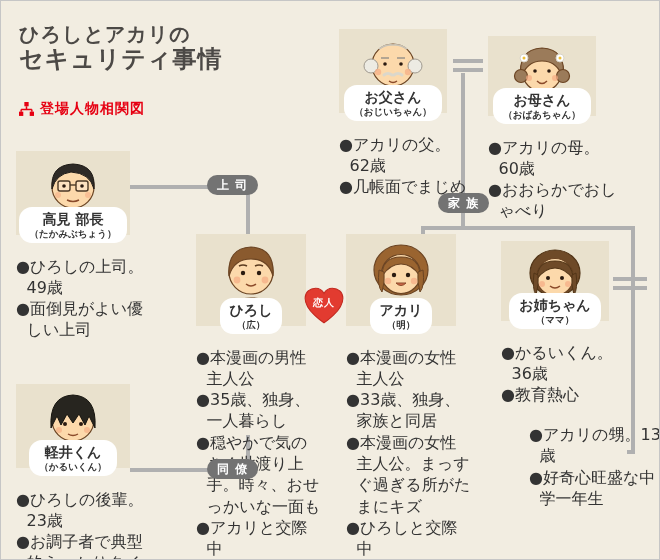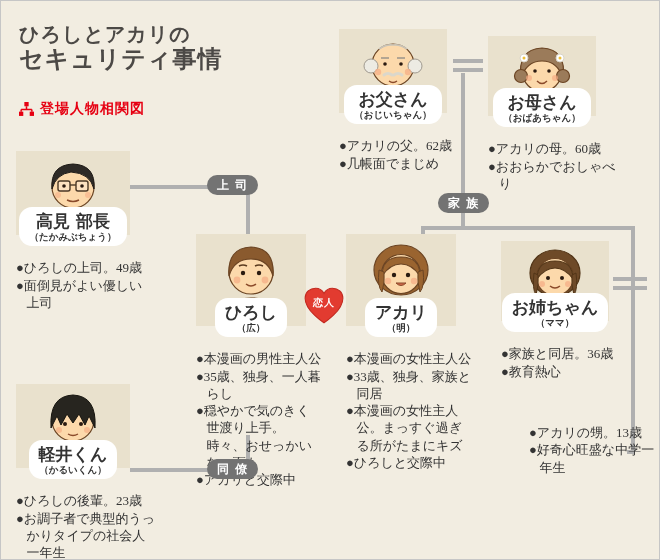--- a/index.html
+++ b/index.html
@@ -15,24 +15,24 @@
 
   .rel-badge { position:absolute; z-index:4; background:#737373; color:#fff; font-size:12px; font-weight:700;
                padding:4px 10px; border-radius:12px; line-height:1; letter-spacing:1px; }
 
   .character { position:absolute; z-index:2; }
   .avatar-wrap { position:relative; }
   .avatar-box { background:#e9e1cd; overflow:hidden; }
   .avatar-box svg { display:block; width:100%; height:100%; }
   .name-pill { position:relative; z-index:3; width:fit-content; margin:-28px auto 0; background:#fff;
                border-radius:13px; padding:4px 10px 3px; text-align:center; white-space:nowrap; }
-  .cname { font-size:17px; font-weight:700; color:#333; line-height:1.2; }
+  .cname { font-size:14px; font-weight:700; color:#333; line-height:1.2; }
   .creading { font-size:9.5px; font-weight:700; color:#333; line-height:1.25; }
   .bullets { margin-top:13px; }
-  .bullet { font-size:13px; color:#333; line-height:1.33; padding-left:10.5px; text-indent:-10.5px;font-family:Liberation Serif, serif; }
+  .bullet { font-size:16px; color:#333; line-height:1.33; padding-left:10.5px; text-indent:-10.5px; }
 
   .heart { position:absolute; left:302px; top:286px; width:42px; height:38px; z-index:4; }
   .heart svg { display:block; width:100%; height:100%; }
   .heart-label { position:absolute; left:0; top:9px; width:100%; text-align:center; color:#fff;
                  font-size:10px; font-weight:700; letter-spacing:1px; }
 </style>
 </head>
 <body>
 
 <div class="stage">
@@ -246,21 +246,21 @@
           <circle cx="41" cy="43" r="3" fill="#f5ae85" opacity="0.75"></circle>
           <circle cx="67" cy="43" r="3" fill="#f5ae85" opacity="0.75"></circle>
         </svg>
       </div>
       <div class="name-pill">
         <div class="cname">お姉ちゃん</div>
         <div class="creading">（ママ）</div>
       </div>
     </div>
     <div class="bullets" style="width:128px">
-      <div class="bullet">●家族と同居。36歳</div>
+      <div class="bullet">●かるいくん。36歳</div>
       <div class="bullet">●教育熱心</div>
     </div>
   </section>
 
   <section class="character" style="left:15px;top:383px">
     <div class="avatar-wrap" style="width:114px">
       <div class="avatar-box" style="width:114px;height:84px">
         <svg viewBox="0 0 114 84">
           <path d="M28 84 Q28 58 57 58 Q86 58 86 84 Z" fill="#59506b" stroke="#3c3550" stroke-width="1.2"></path>
           <path d="M49 60 L57 70 L65 60 Z" fill="#f8f4e9" stroke="#8a8a8a" stroke-width="1"></path>

